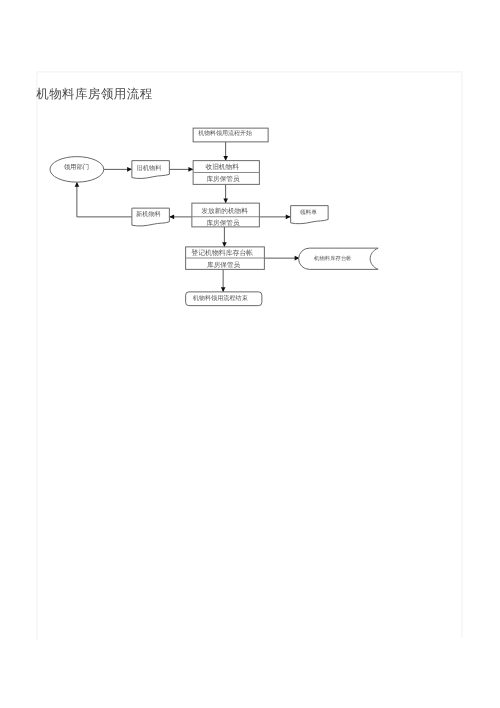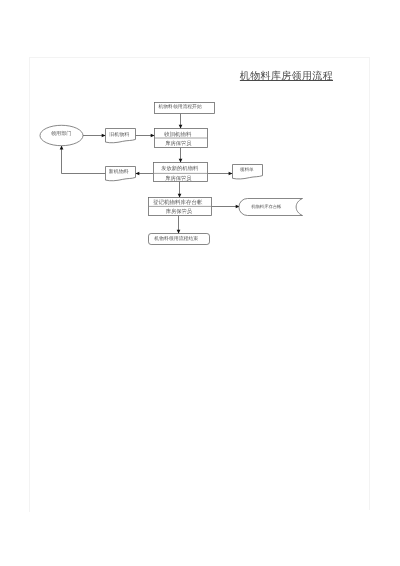--- a/index.html
+++ b/index.html
@@ -2,22 +2,22 @@
 <html><head>
 <meta charset="utf-8">
 <style>
   html,body{margin:0;padding:0;background:#ffffff;}
   body{width:400px;height:566px;overflow:hidden;
        font-family:"Liberation Serif","DejaVu Serif",serif;}
   #page{position:absolute;left:0;top:0;width:400px;height:566px;background:#fff;}
   #pb-top{position:absolute;left:29px;top:56.5px;width:341px;height:1px;background:#f3f3f3;}
   #pb-left{position:absolute;left:29px;top:58px;width:1px;height:454px;background:#f3f3f3;}
   #pb-right{position:absolute;left:369px;top:58px;width:1px;height:452px;background:#f3f3f3;}
-  #title{position:absolute;left:29px;top:69px;width:304px;text-align:right;
-         font-size:10px;line-height:13px;color:#4a4a4a;letter-spacing:0.35px;text-decoration:underline;}
+  #title{position:absolute;left:29px;top:69px;width:304px;text-align:left;
+         font-size:10px;line-height:13px;color:#4a4a4a;letter-spacing:0.35px;}
   svg#flow{position:absolute;left:0;top:0;width:400px;height:566px;}
   svg#flow text{font-family:"Liberation Serif","DejaVu Serif",serif;fill:#555;}
 </style>
 </head>
 <body>
 
 <div id="page">
   <div id="pb-top"></div>
   <div id="pb-left"></div>
   <div id="pb-right"></div>

